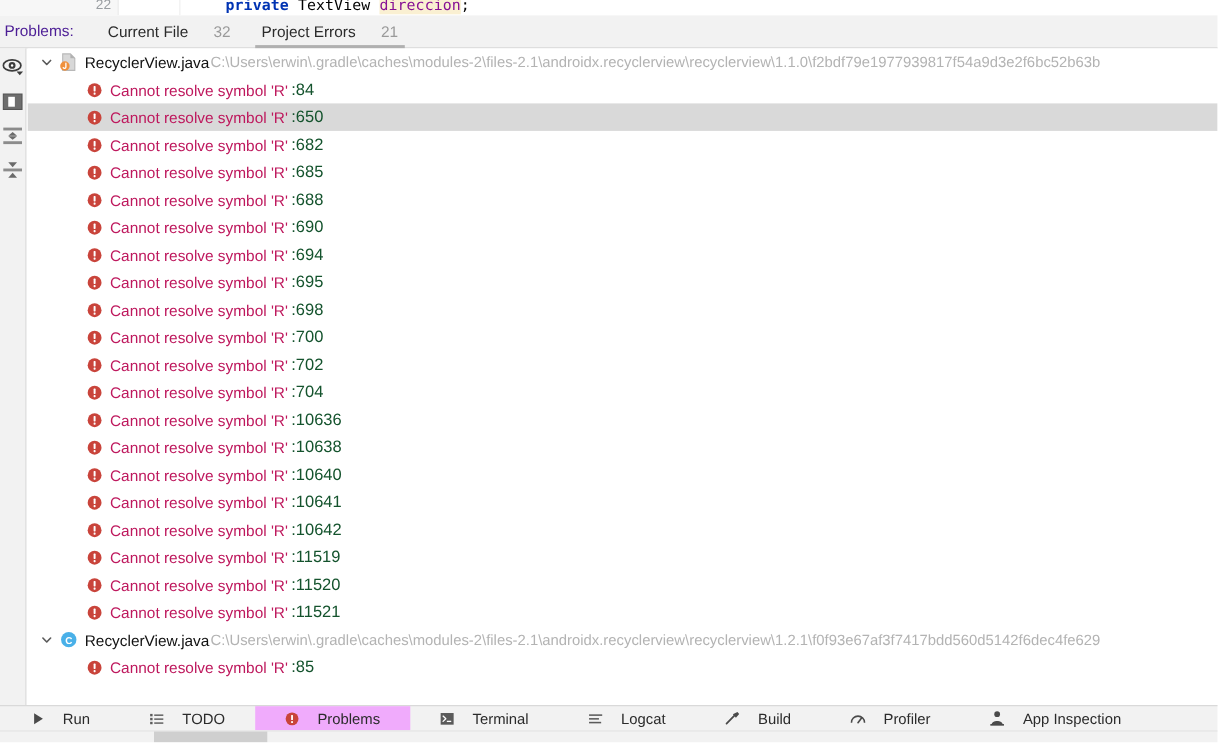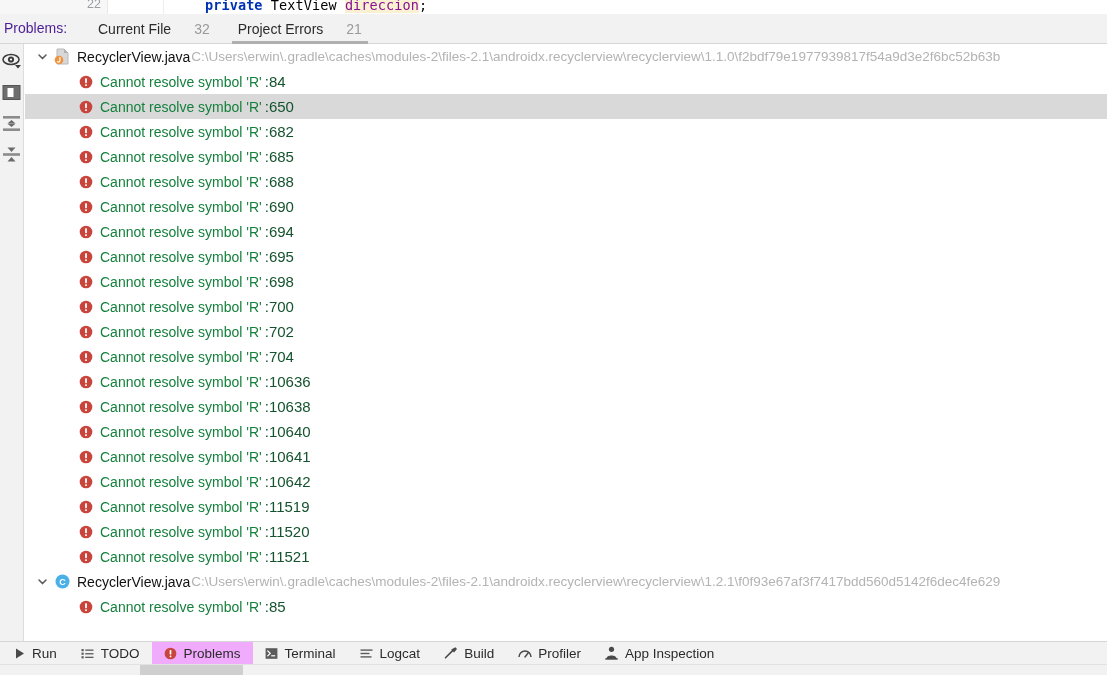--- a/index.html
+++ b/index.html
@@ -96,32 +96,32 @@
   }
   .err-icon {
     width: 14px; height: 14px; margin-right: 7px; flex: 0 0 14px;
     display: inline-flex; align-items: center; justify-content: center;
   }
   .file-name { font-size: 14px; color: #111111; }
   .file-path {
     font-size: 13.5px; color: #b3b3b3; margin-left: 1px;
     overflow: hidden; text-overflow: clip;
   }
-  .err-text { font-size: 14px; color: #15803d; }
+  .err-text { font-size: 14px; color: #be185d; }
   .err-line { font-size: 15px; color: #14532d; margin-left: 3px; }
 
   
   .bottom-bar {
     position: absolute; left: 0; bottom: 11px; width: 1107px; height: 23px;
     background: #f2f2f2; border-top: 1px solid #d6d6d6;
     display: flex; align-items: stretch;
   }
   .bb-item {
-    display: flex; align-items: center; gap: 6px;
-    padding: 0 12px; font-size: 13.5px; color: #2b2b2b; cursor: pointer;
+    display: flex; align-items: center; gap: 16px;
+    padding: 0 27px; font-size: 13.5px; color: #2b2b2b; cursor: pointer;
   }
   .bb-item.active { background: #f0abfc; }
   .bb-icon {
     width: 14px; height: 14px; display: inline-flex;
     align-items: center; justify-content: center;
   }
   .status-strip {
     position: absolute; left: 0; bottom: 0; width: 1107px; height: 11px;
     background: #f2f2f2; border-top: 1px solid #e2e2e2; overflow: hidden;
   }

